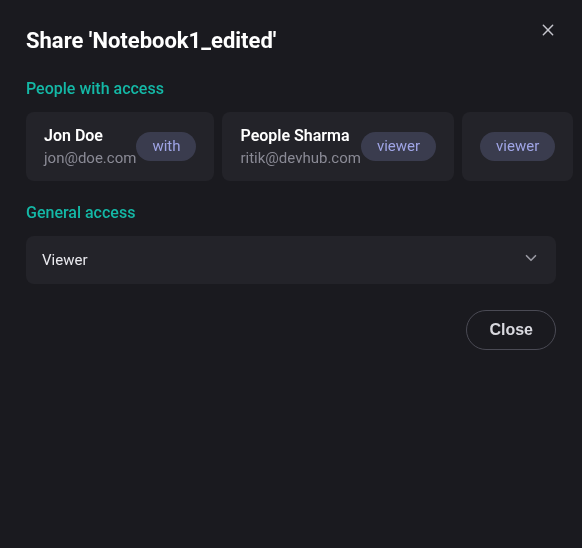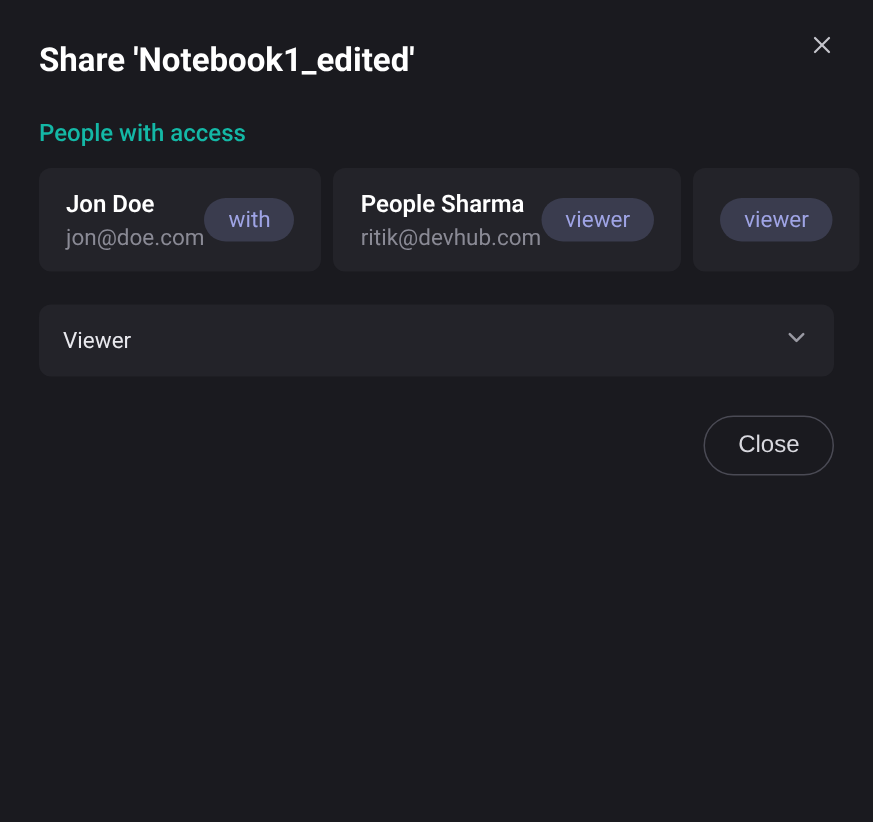--- a/index.html
+++ b/index.html
@@ -99,21 +99,21 @@
   .chevron svg { width: 18px; height: 18px; }
   .footer {
     display: flex;
     justify-content: flex-end;
     gap: 12px;
   }
   .btn {
     border-radius: 999px;
     padding: 11px 22px;
     font-size: 16px;
-    font-weight: 400;
+    font-weight: 700;
     cursor: pointer;
     line-height: 1;
     background: transparent;
   }
   .btn-secondary {
     border: 1px solid #4a4a54;
     color: #d9d9df;
   }
   .btn-primary {
     border: 1px solid #6563c5;
@@ -157,20 +157,21 @@
     </div>
 
     <div class="person-row">
       <div class="person-info">
       </div>
       <div class="role-badge">viewer</div>
     </div>
 
   </div>
 
+  <div class="section-label">General access</div>
 
   <div class="general-select">
     <span class="value">Viewer</span>
     <span class="chevron">
       <svg viewBox="0 0 24 24" fill="none" stroke="currentColor" stroke-width="2.2" stroke-linecap="round" stroke-linejoin="round">
         <polyline points="6 9 12 15 18 9"></polyline>
       </svg>
     </span>
   </div>
 

